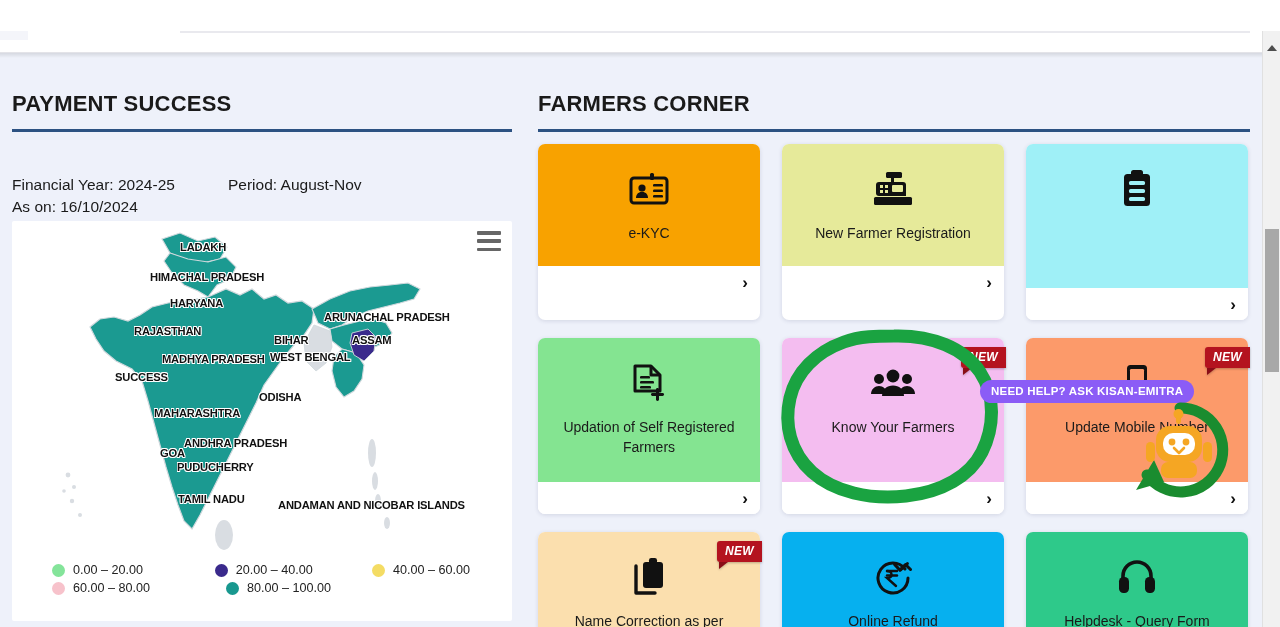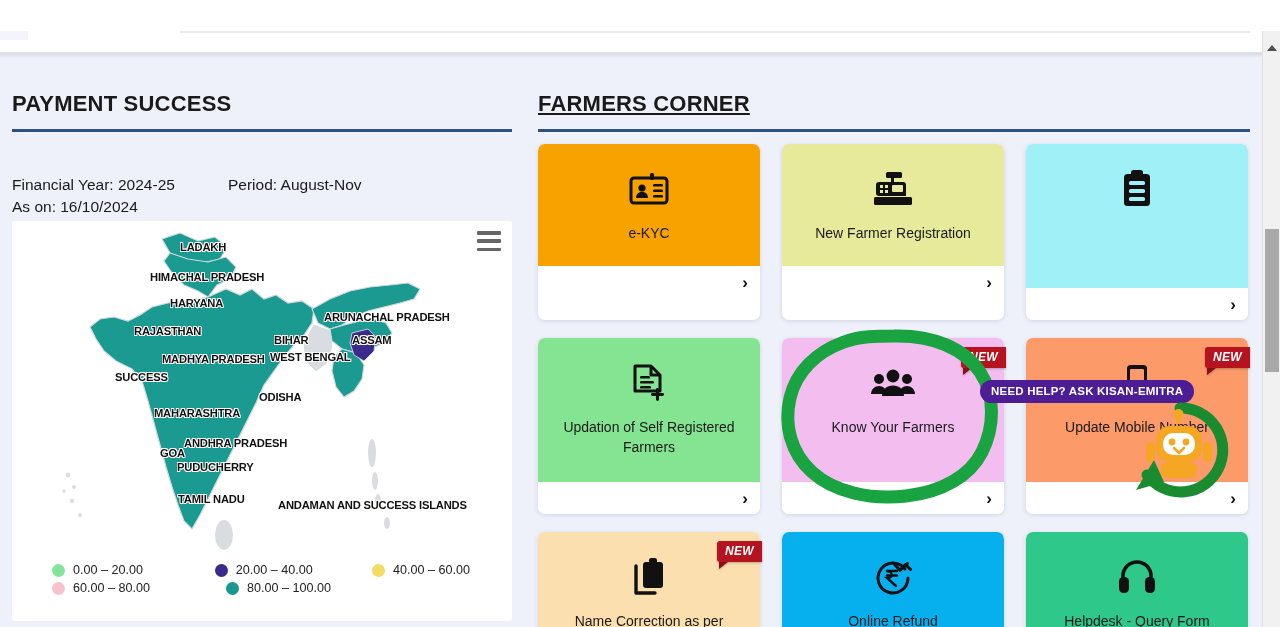--- a/index.html
+++ b/index.html
@@ -99,21 +99,21 @@
   .legend-dot {
     width: 13px; height: 13px; border-radius: 50%; margin-right: 8px; flex: none;
   }
   .lg-w1 { width: 152px; }
   .lg-w2 { width: 146px; }
 
   
   .right-panel {
     position: absolute; left: 528px; top: 0px; width: 734px; height: 600px;
   }
-  .right-panel .sec-title { position: absolute; left: 10px; top: 33px; text-decoration: underline; }
+  .right-panel .sec-title { position: absolute; left: 10px; top: 33px; }
   .right-panel .title-rule { left: 10px; top: 71px; width: 712px; }
 
   .card-grid {
     position: absolute; left: 10px; top: 86px; width: 722px;
   }
   .grid-row { display: flex; gap: 22px; margin-bottom: 18px; }
 
   .card {
     position: relative;
     width: 222px;
@@ -173,21 +173,21 @@
   .annot-circle {
     position: absolute; left: 244px; top: -6px;
     width: 216px; height: 176px;
     pointer-events: none; z-index: 20;
   }
   .annot-circle svg { display: block; overflow: visible; }
 
   
   .chat-tip {
     position: absolute; left: 452px; top: 322px;
-    background: #4c1d95; color: #ffffff;
+    background: #8b5cf6; color: #ffffff;
     font-size: 11.5px; font-weight: bold; letter-spacing: 0.2px;
     padding: 5px 11px 6px 11px;
     border-radius: 12px;
     white-space: nowrap;
     z-index: 31;
   }
   .chat-bot {
     position: absolute; left: 600px; top: 340px;
     width: 104px; height: 104px;
     z-index: 32;
@@ -288,21 +288,21 @@
           <div class="map-label" style="left:340px;  top:105px;">ASSAM</div>
           <div class="map-label" style="left:258px;  top:122px;">WEST BENGAL</div>
           <div class="map-label" style="left:150px;  top:124px;">MADHYA PRADESH</div>
           <div class="map-label" style="left:103px;  top:142px;">SUCCESS</div>
           <div class="map-label" style="left:247px;  top:162px;">ODISHA</div>
           <div class="map-label" style="left:142px;  top:178px;">MAHARASHTRA</div>
           <div class="map-label" style="left:172px;  top:208px;">ANDHRA PRADESH</div>
           <div class="map-label" style="left:148px;  top:218px;">GOA</div>
           <div class="map-label" style="left:165px;  top:232px;">PUDUCHERRY</div>
           <div class="map-label" style="left:166px;  top:264px;">TAMIL NADU</div>
-          <div class="map-label" style="left:266px;  top:270px;">ANDAMAN AND SUCCESS ISLANDS</div>
+          <div class="map-label" style="left:266px;  top:270px;">ANDAMAN AND NICOBAR ISLANDS</div>
         </div>
 
         <div class="legend">
           <div class="legend-row">
             <div class="legend-item lg-w1">
               <span class="legend-dot" style="background:#84e49a"></span>
               <span>0.00 – 20.00</span>
             </div>
             <div class="legend-item lg-w2">
               <span class="legend-dot" style="background:#3a2a8c"></span>

